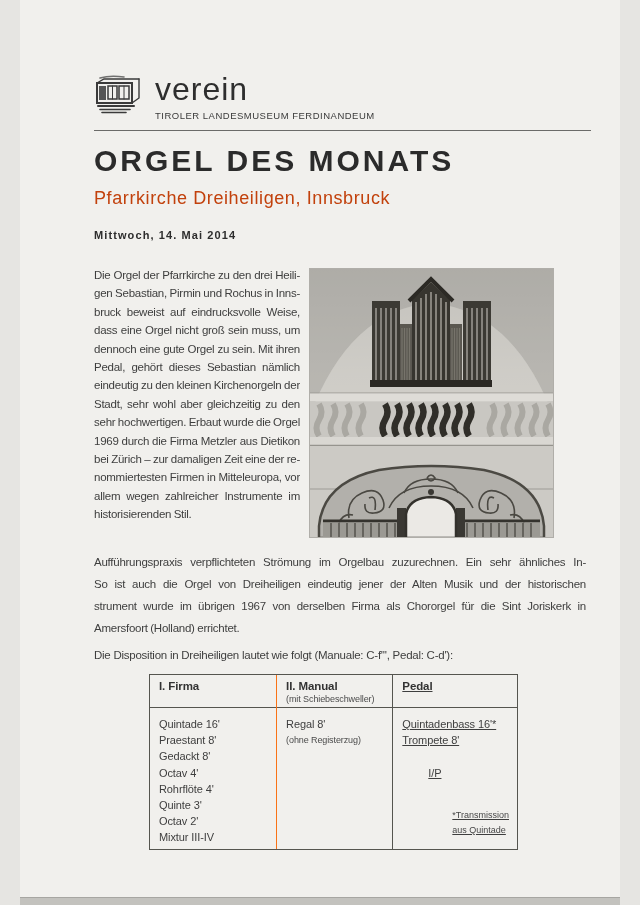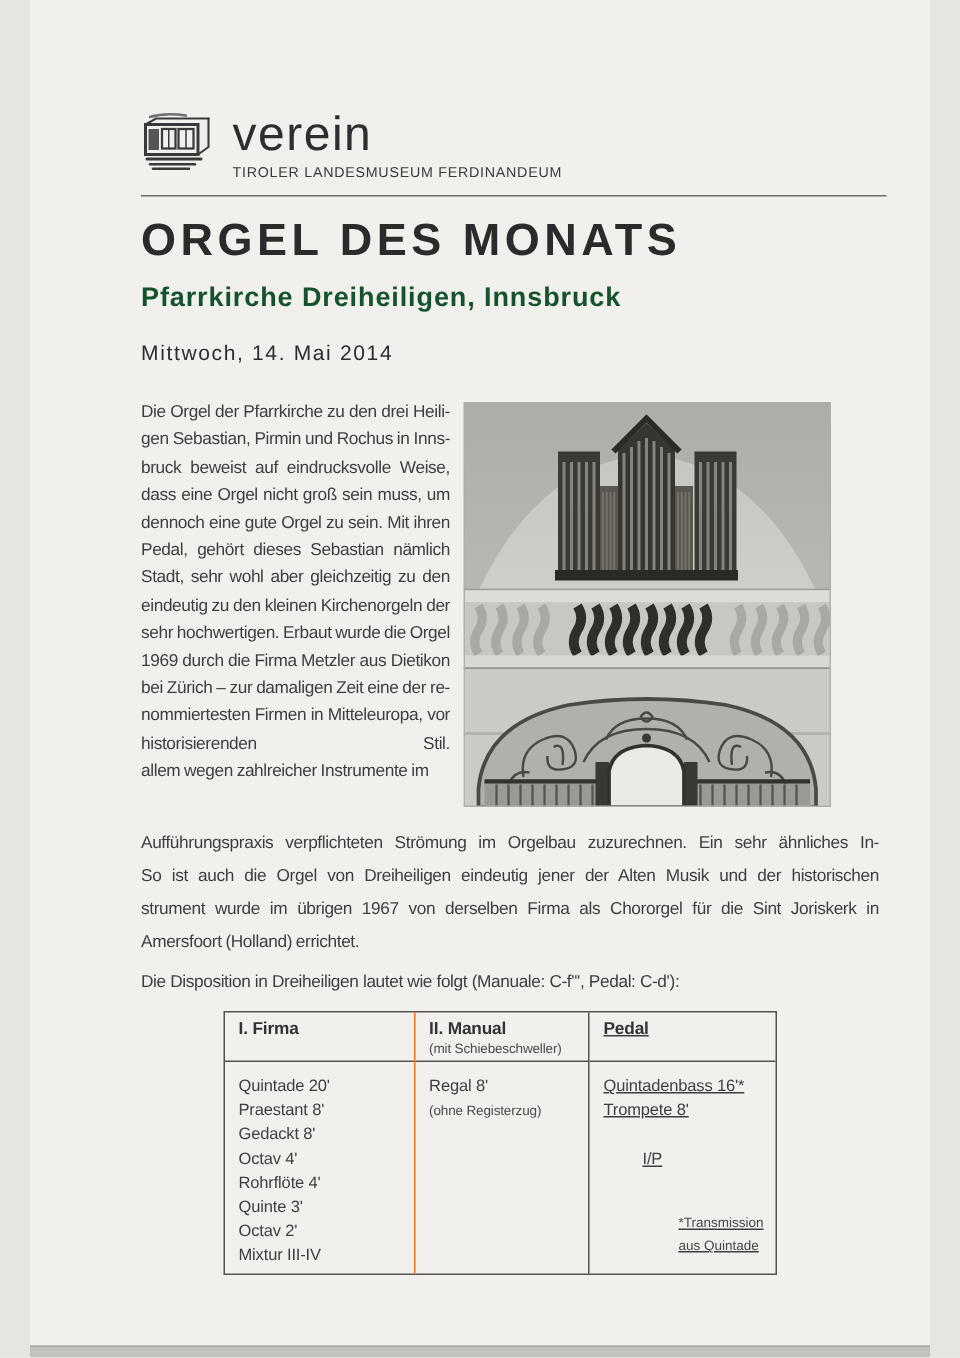--- a/index.html
+++ b/index.html
@@ -10,22 +10,22 @@
     font-family:"Liberation Sans", sans-serif; color:#3e3e3e;
   }
   
   .logo-row { display:flex; align-items:flex-start; gap:9px; }
   .logo-icon svg { width:52px; height:42px; display:block; }
   .logo-name { font-size:32px; line-height:30px; letter-spacing:1px; color:#2e2e2e; }
   .logo-sub { font-size:9.5px; letter-spacing:0.5px; margin-top:6px; color:#3a3a3a; }
   hr.rule { border:none; border-top:1.4px solid #6b6b69; margin:9px 0 0 0; width:497px; }
   
   h1.title { font-size:30px; letter-spacing:3px; font-weight:bold; color:#2b2b2b; margin:14px 0 0 0; line-height:32px; }
-  h2.subtitle { font-size:18px; letter-spacing:0.6px; font-weight:bold; color:#14532d; margin:10px 0 0 0; line-height:22px; }
-  h3.date { font-size:14px; letter-spacing:1.1px; font-weight:normal; color:#2d2d2d; margin:16px 0 0 0; line-height:20px; }
+  h2.subtitle { font-size:18px; letter-spacing:0.6px; font-weight:normal; color:#c2410c; margin:10px 0 0 0; line-height:22px; }
+  h3.date { font-size:11px; letter-spacing:1.1px; font-weight:bold; color:#2d2d2d; margin:16px 0 0 0; line-height:20px; }
   
   .intro-row { display:flex; margin-top:21px; }
   .intro-text { width:231px; }
   .line {
     font-size:11.5px; letter-spacing:-0.25px; word-spacing:-0.5px;
     line-height:18.4px; white-space:nowrap; overflow:hidden;
     text-align:justify; text-align-last:justify; min-height:18.4px;
   }
   .intro-text div.line:last-of-type { text-align-last:left; }
   figure.photo { margin:2px 0 0 9px; width:245px; height:270px; }
@@ -94,28 +94,28 @@
 
   <section class="intro-row">
     <div class="intro-text">
 
     <div class="line">Die Orgel der Pfarrkirche zu den drei Heili-</div>
         <div class="line">gen Sebastian, Pirmin und Rochus in Inns-</div>
         <div class="line">bruck beweist auf eindrucksvolle Weise,</div>
         <div class="line">dass eine Orgel nicht groß sein muss, um</div>
         <div class="line">dennoch eine gute Orgel zu sein. Mit ihren</div>
         <div class="line">Pedal, gehört dieses Sebastian nämlich</div>
+        <div class="line">eindeutig zu den kleinen Kirchenorgeln der</div>
         <div class="line">Stadt, sehr wohl aber gleichzeitig zu den</div>
-        <div class="line">eindeutig zu den kleinen Kirchenorgeln der</div>
         <div class="line">sehr hochwertigen. Erbaut wurde die Orgel</div>
         <div class="line">1969 durch die Firma Metzler aus Dietikon</div>
         <div class="line">bei Zürich – zur damaligen Zeit eine der re-</div>
         <div class="line">nommiertesten Firmen in Mitteleuropa, vor</div>
+        <div class="line">allem wegen zahlreicher Instrumente im</div>
         <div class="line">historisierenden Stil.</div>
-        <div class="line">allem wegen zahlreicher Instrumente im</div>
       </div>
     <figure class="photo">
       <svg viewBox="0 0 245 270" width="245" height="270" xmlns="http://www.w3.org/2000/svg">
         <defs>
           <linearGradient id="vaultG" x1="0" y1="0" x2="0" y2="1">
             <stop offset="0" stop-color="#b4b2ad"></stop>
             <stop offset="0.6" stop-color="#c9c7c2"></stop>
             <stop offset="1" stop-color="#cfcdc8"></stop>
           </linearGradient>
         </defs>
@@ -210,21 +210,21 @@
   <p class="dispo">Die Disposition in Dreiheiligen lautet wie folgt (Manuale: C-f''', Pedal: C-d'):</p>
 
   <div class="dtable">
     <div class="tcol tcol1">
       <div class="thead">
         <div class="thead-title">I. Firma</div>
         <div class="thead-sub"></div>
       </div>
       <div class="tbody">
 
-      <div class="cell-line">Quintade 20'</div>
+      <div class="cell-line">Quintade 16'</div>
           <div class="cell-line">Praestant 8'</div>
           <div class="cell-line">Gedackt 8'</div>
           <div class="cell-line">Octav 4'</div>
           <div class="cell-line">Rohrflöte 4'</div>
           <div class="cell-line">Quinte 3'</div>
           <div class="cell-line">Octav 2'</div>
           <div class="cell-line">Mixtur III-IV</div>
         </div>
     </div>
     <div class="tcol tcol2">

